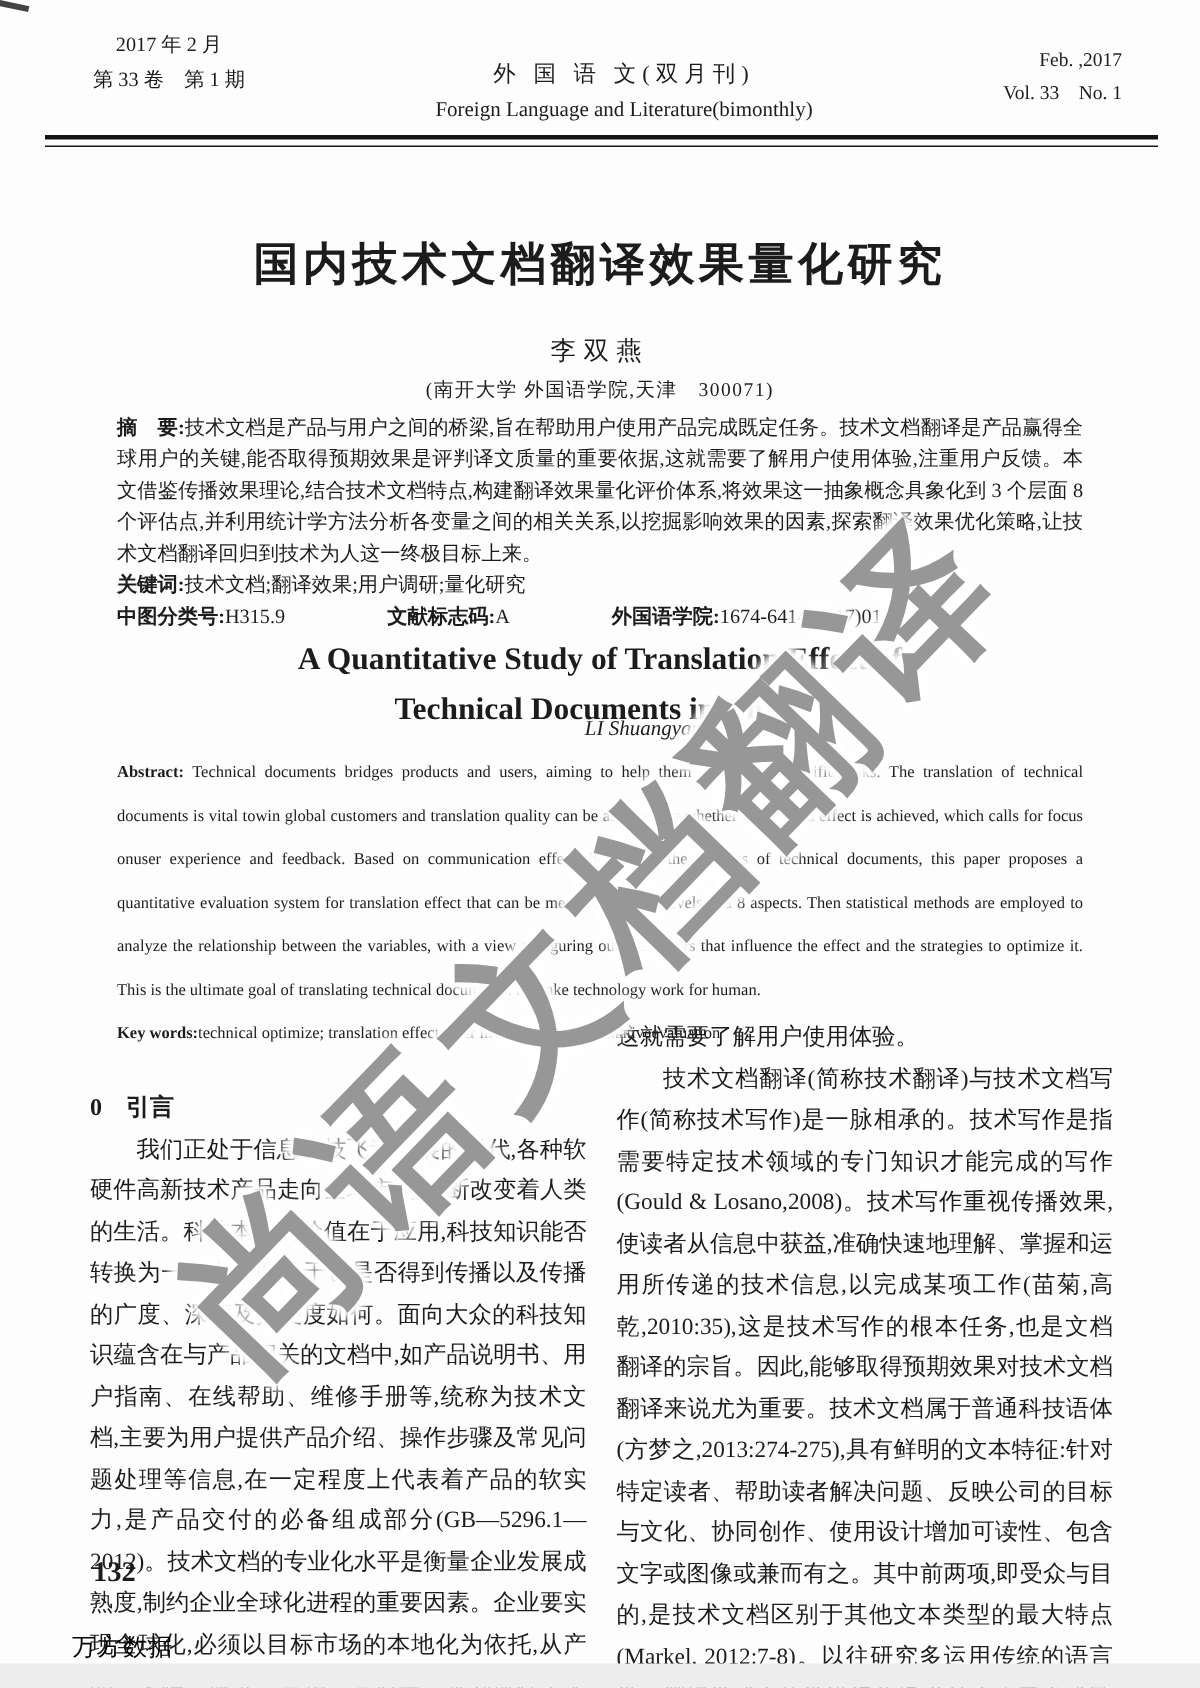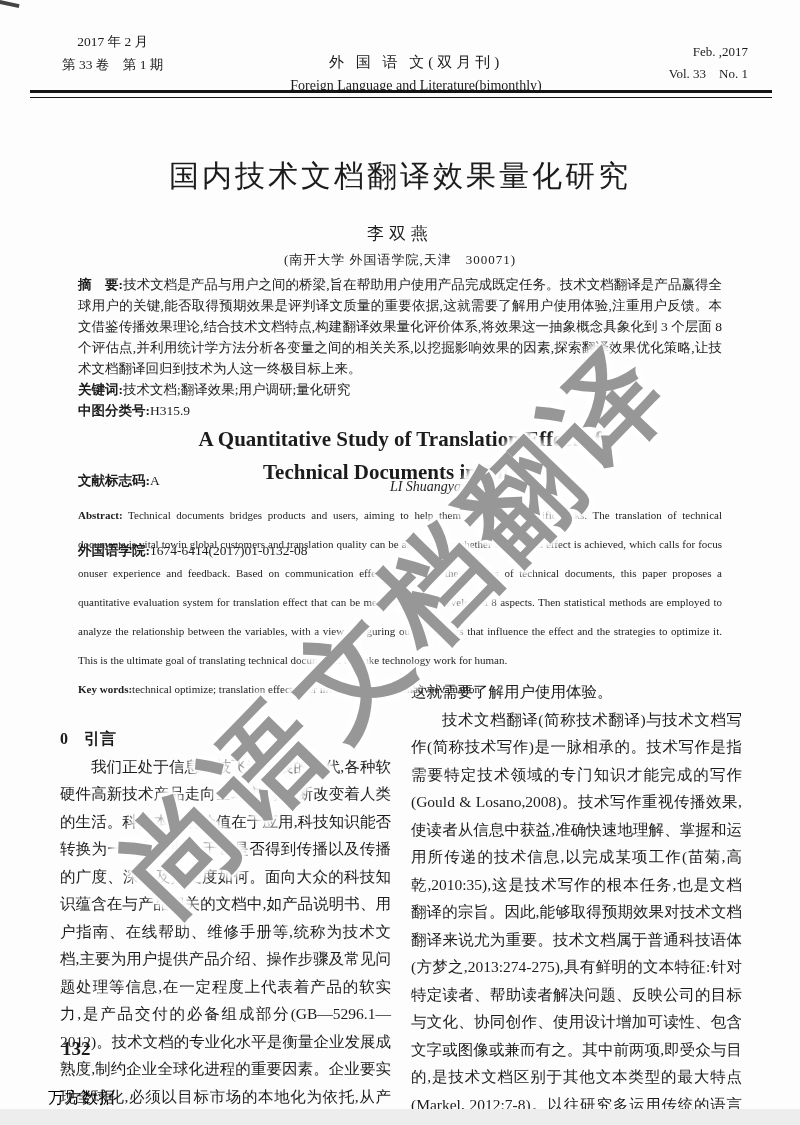--- a/index.html
+++ b/index.html
@@ -4,55 +4,55 @@
 <style>
   html,body { margin:0; padding:0; background:#e8e8e8; }
   .page {
     position:relative; width:800px; height:1125px; margin:0 auto;
     background:#fdfdfd; overflow:hidden;
     font-family:"Liberation Serif","DejaVu Serif",serif;
     color:#1c1c1c;
   }
   
   .journal-header {
-    position:absolute; top:30px; left:62px; right:52px;
+    position:absolute; top:18px; left:62px; right:52px;
     display:flex; justify-content:space-between; align-items:flex-start;
   }
   .jh-left { text-align:center; font-size:13.5px; line-height:23px; }
   .jh-center { text-align:center; font-size:14px; line-height:24px;margin-top:20px; }
   .jh-center .cn { font-size:15px; letter-spacing:4px; }
   .jh-right { text-align:right; font-size:13px; line-height:22px; padding-top:11px; }
   .header-rule {
     position:absolute; top:90px; left:30px; right:28px; height:4px;
     border-top:3px solid #151515; border-bottom:1.5px solid #151515;
   }
   .corner-mark { position:absolute; top:0; left:0; width:20px; height:4px; background:#444; transform:rotate(12deg); transform-origin:left top; }
 
   
   .title-cn {
     position:absolute; top:156px; left:0; width:100%; text-align:center;
-    font-size:30px; font-weight:normal; letter-spacing:3px;
+    font-size:30px; font-weight:bold; letter-spacing:3px;
   }
   .author-cn {
     position:absolute; top:222px; left:0; width:100%; text-align:center;
     font-size:17px; letter-spacing:5px;
   }
   .affiliation-cn {
     position:absolute; top:251px; left:0; width:100%; text-align:center;
     font-size:13px; letter-spacing:1px;
   }
 
   
   .abstract-cn {
     position:absolute; top:274px; left:78px; width:644px;
     font-size:13.5px; line-height:21px; text-align:justify;
   }
   .abstract-cn p { margin:0; }
   .meta-line { margin-top:0; }
-  .clc-line { display:flex; gap:49px; margin-top:0;flex-direction:column; }
+  .clc-line { display:flex; gap:68px; margin-top:0; }
   b.lbl { font-weight:bold; }
 
   
   .title-en {
     position:absolute; top:423px; left:0; width:100%; text-align:center;
     font-size:21px; font-weight:bold; line-height:33px;
   }
   .author-en {
     position:absolute; top:479px; left:0; width:100%; text-align:center;
     font-size:14px; font-style:italic;padding-left:29px;

